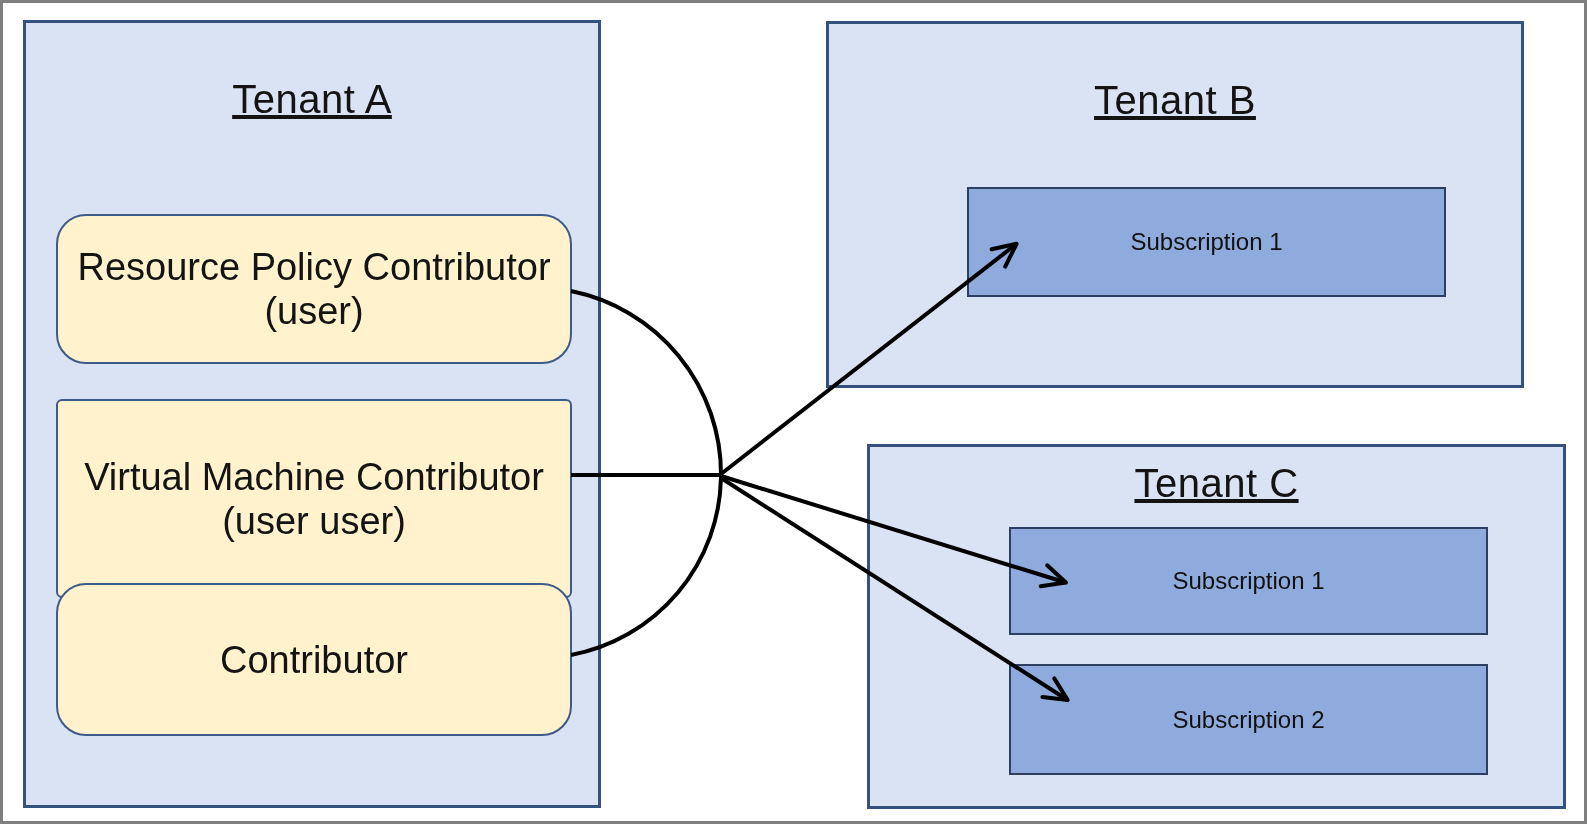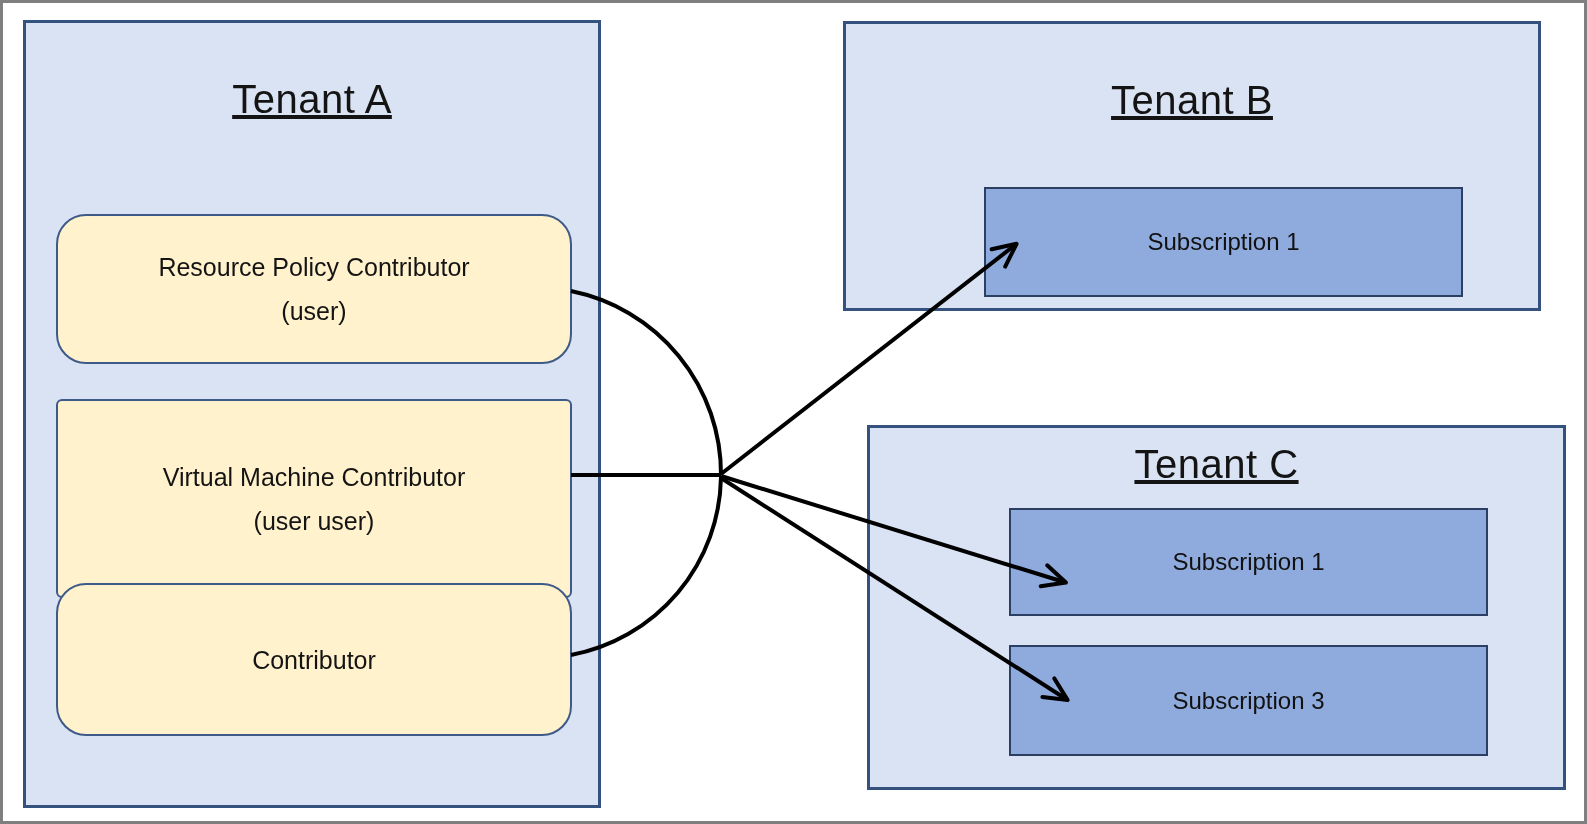--- a/index.html
+++ b/index.html
@@ -17,22 +17,22 @@
     box-sizing: border-box;
     overflow: hidden;
   }
   .tenant {
     position: absolute;
     background: #dae3f3;
     border: 3px solid #35517e;
     box-sizing: border-box;
   }
   #tenant-a { left: 20px;  top: 17px;  width: 578px; height: 788px; }
-  #tenant-b { left: 840px; top: 18px;  width: 698px; height: 290px; }
-  #tenant-c { left: 864px; top: 422px; width: 699px; height: 365px; padding-left: 40px; }
+  #tenant-b { left: 823px; top: 18px;  width: 698px; height: 367px; }
+  #tenant-c { left: 864px; top: 441px; width: 699px; height: 365px; padding-left: 40px; }
 
   .tenant-title {
     position: absolute;
     left: 0; right: 0;
     text-align: center;
     font-size: 40px;
     color: #141414;
     letter-spacing: 0.5px;
     text-decoration: underline;
   }
@@ -46,21 +46,21 @@
     width: 516px;
     background: #fff2cc;
     border: 2.5px solid #3e5a88;
     border-radius: 30px;
     box-sizing: border-box;
     display: flex;
     flex-direction: column;
     align-items: center;
     justify-content: center;
     text-align: center;
-    font-size: 25px;
+    font-size: 38px;
     line-height: 44px;
     color: #141414;
   }
   #role-1 { top: 191px; height: 150px; }
   #role-2 { top: 376px; height: 199px; border-radius: 6px; }
   #role-3 { top: 560px; height: 153px; }
 
   .sub {
     position: absolute;
     width: 479px;
@@ -118,21 +118,21 @@
       <span>Subscription 1</span>
     </div>
   </div>
 
   <div class="tenant" id="tenant-c">
     <div class="tenant-title">Tenant C</div>
     <div class="sub" id="sub-c1">
       <span>Subscription 1</span>
     </div>
     <div class="sub" id="sub-c2">
-      <span>Subscription 3</span>
+      <span>Subscription 2</span>
     </div>
   </div>
 
   <svg id="connector-overlay" viewBox="0 0 1587 824" xmlns="http://www.w3.org/2000/svg">
     <defs>
       <marker id="arrowhead" markerUnits="userSpaceOnUse" markerWidth="34" markerHeight="34" refX="26" refY="17" orient="auto">
         <path d="M5 6 L28 17 L5 28" fill="none" stroke="#000000" stroke-width="4" stroke-linecap="round" stroke-linejoin="round"></path>
       </marker>
     </defs>
 

